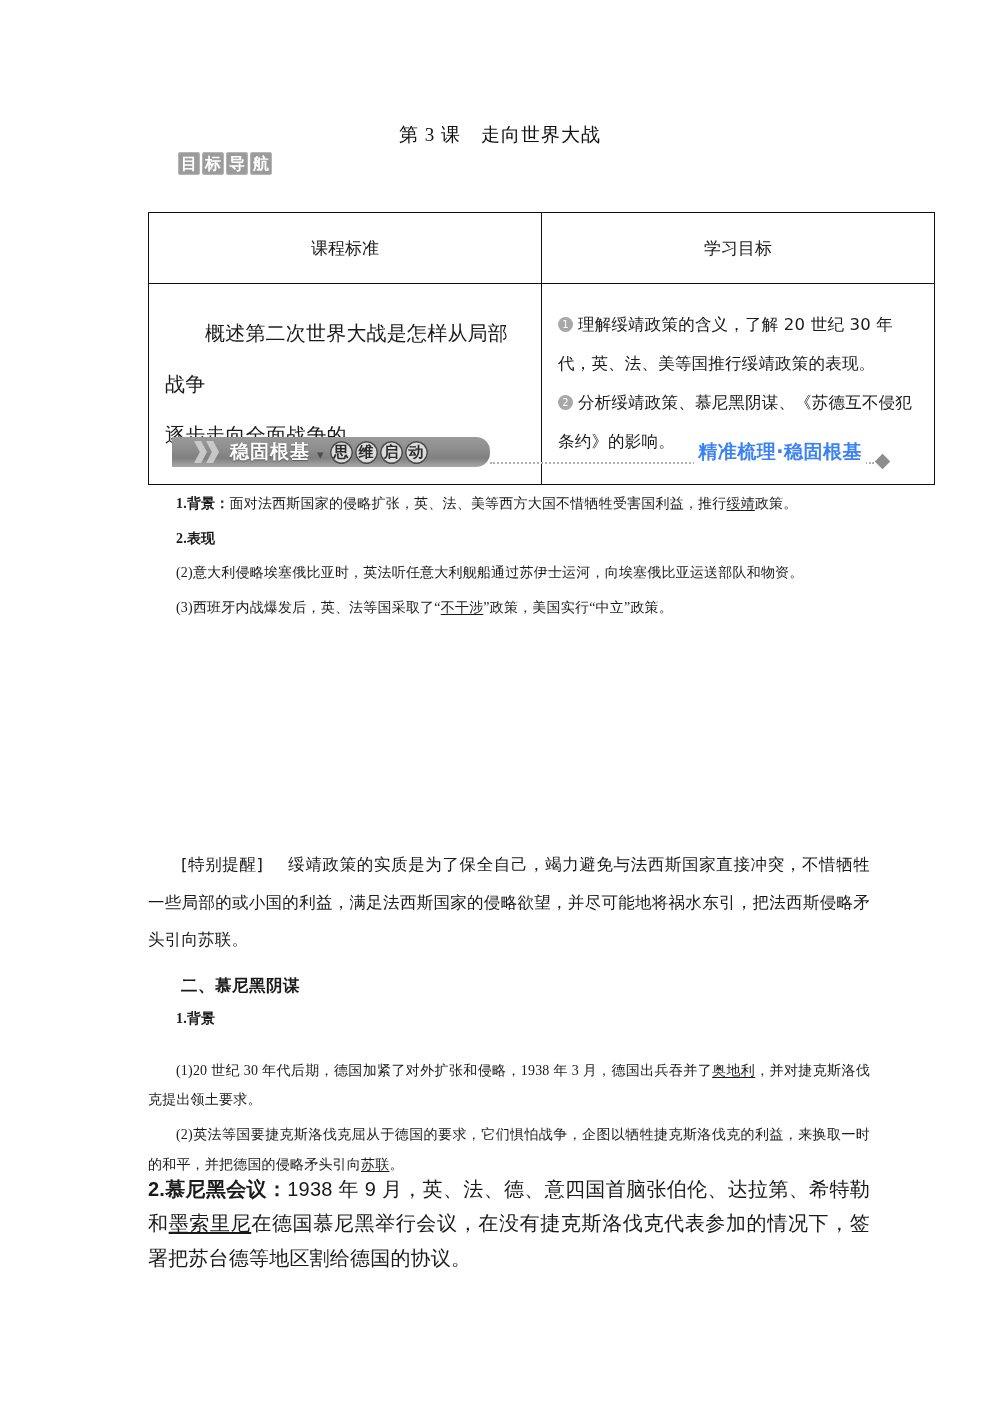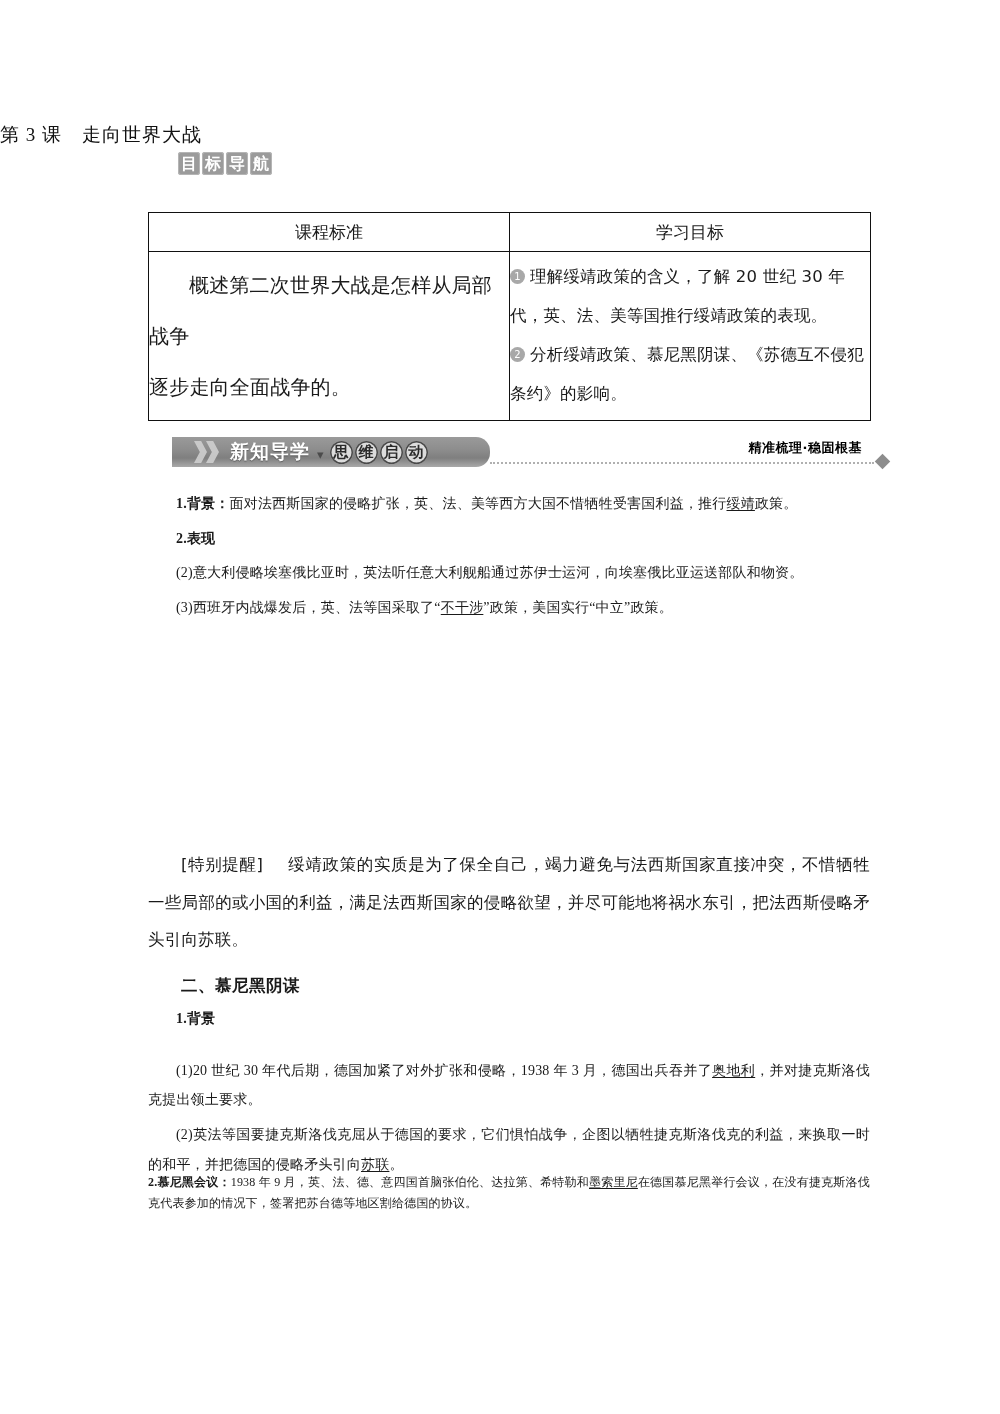--- a/index.html
+++ b/index.html
@@ -22,21 +22,21 @@
     width: 1000px;
     height: 1414px;
   }
 
   
   .doc-title {
     position: absolute;
     left: 0;
     top: 122px;
     width: 1000px;
-    text-align: left;
+    text-align: center;
     font-size: 19px;
     letter-spacing: 1px;
     font-family: "Liberation Serif", "DejaVu Serif", serif;
     color: #111;
   }
 
   
   .goal-badge {
     position: absolute;
     left: 178px;
@@ -64,21 +64,21 @@
     position: absolute;
     left: 148px;
     top: 212px;
     width: 722px;
     border-collapse: collapse;
     table-layout: fixed;
   }
   .std-table td, .std-table th {
     border: 1px solid #111;
     vertical-align: middle;
-    padding: 0;
+    padding: 16px;
     margin-left: 27px;
   }
   .std-table th {
     height: 38px;
     font-weight: normal;
     font-size: 17px;
     text-align: center;
     font-family: "Liberation Serif", "DejaVu Serif", serif;
   }
   .col-left  { width: 360px; }
@@ -185,23 +185,23 @@
     position: absolute;
     left: 318px;
     right: 14px;
     top: 25px;
     border-top: 2px dotted #b0b0b0;
   }
   .banner-right {
     position: absolute;
     right: 22px;
     top: 2px;
-    font-size: 13px;
-    font-weight: bold;
-    color: #000000;
+    font-size: 19px;
+    font-weight: bold;
+    color: #3b82f6;
     font-family: "DejaVu Sans", sans-serif;
     letter-spacing: .5px;
     background: #fff;
     padding: 0 4px;
   }
   .banner-diamond {
     position: absolute;
     right: 0px;
     top: 19px;
     width: 11px;
@@ -230,22 +230,22 @@
   .p-serif.ind { text-indent: 2em; }
   .p-sans {
     font-size: 16.5px;
     font-family: "DejaVu Sans", sans-serif;
     line-height: 2.28;
     text-align: justify;
     letter-spacing: .2px;
   }
   .p-sans.ind { text-indent: 2em; }
   .p-tight {
-    font-size: 12px;
-    font-family: Liberation Serif, serif;
+    font-size: 20px;
+    font-family: Liberation Sans, sans-serif;
     line-height: 1.72;
     text-align: justify;
     letter-spacing: .2px;
   }
   .bld { font-weight: bold; }
   .u { text-decoration: underline; text-underline-offset: 2px; }
 </style>
 </head>
 <body>
 
@@ -278,21 +278,21 @@
     </tr>
   </tbody>
     </table>
 
   <div class="banner">
     <div class="banner-box">
       <span class="chev-wrap">
         <span class="chev"></span>
           <span class="chev"></span>
       </span>
-      <span class="banner-title">新知导学</span>
+      <span class="banner-title">稳固根基</span>
       <span class="banner-dot">▾</span>
       <span class="banner-circles">
         <span class="bchar">思</span>
         <span class="bchar">维</span>
         <span class="bchar">启</span>
         <span class="bchar">动</span>
       </span>
     </div>
     <div class="banner-dots"></div>
     <div class="banner-right">精准梳理·稳固根基</div>

